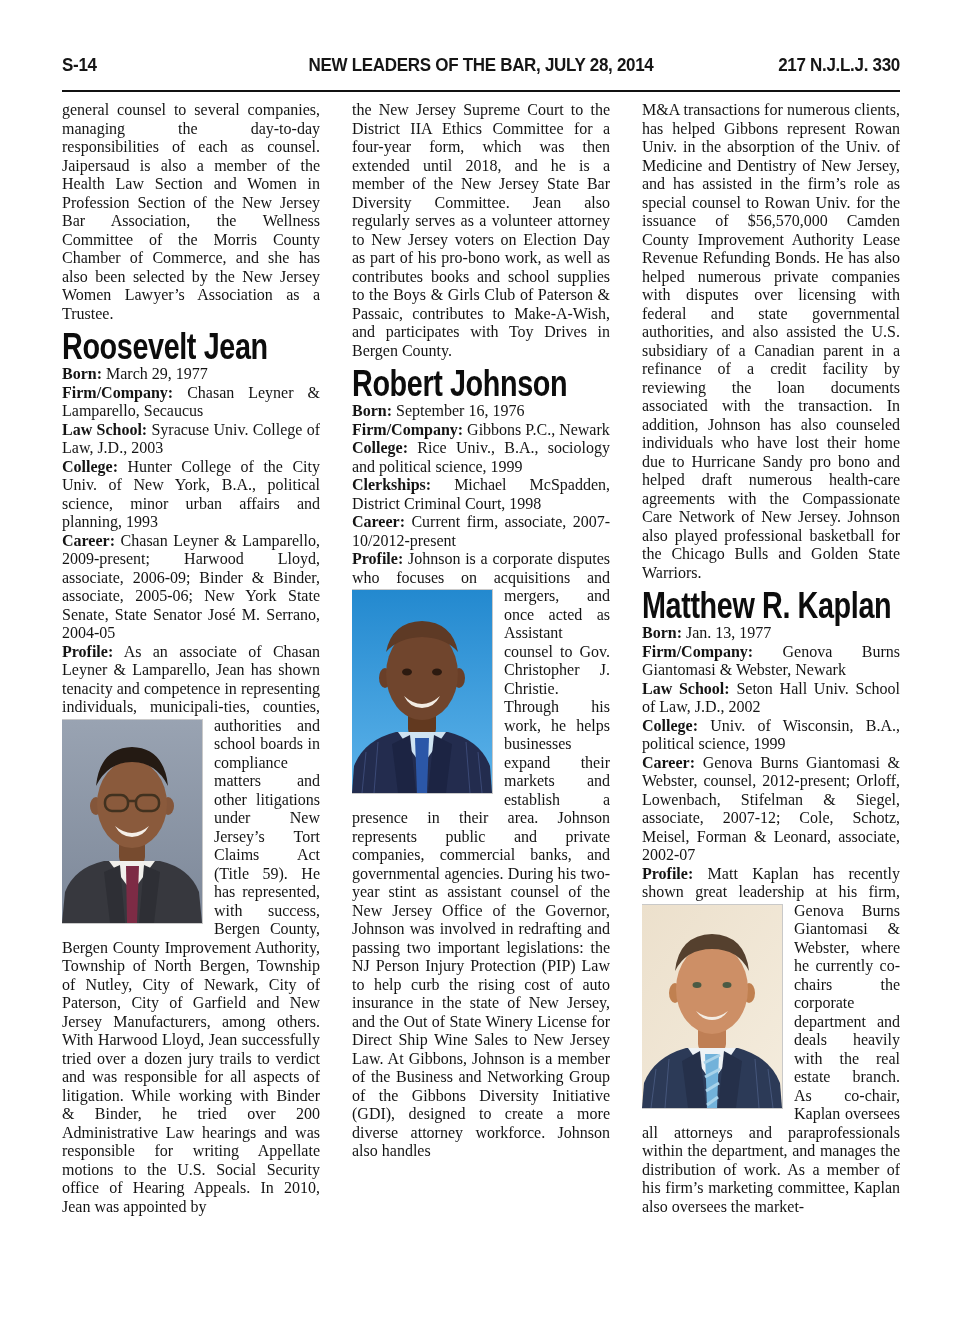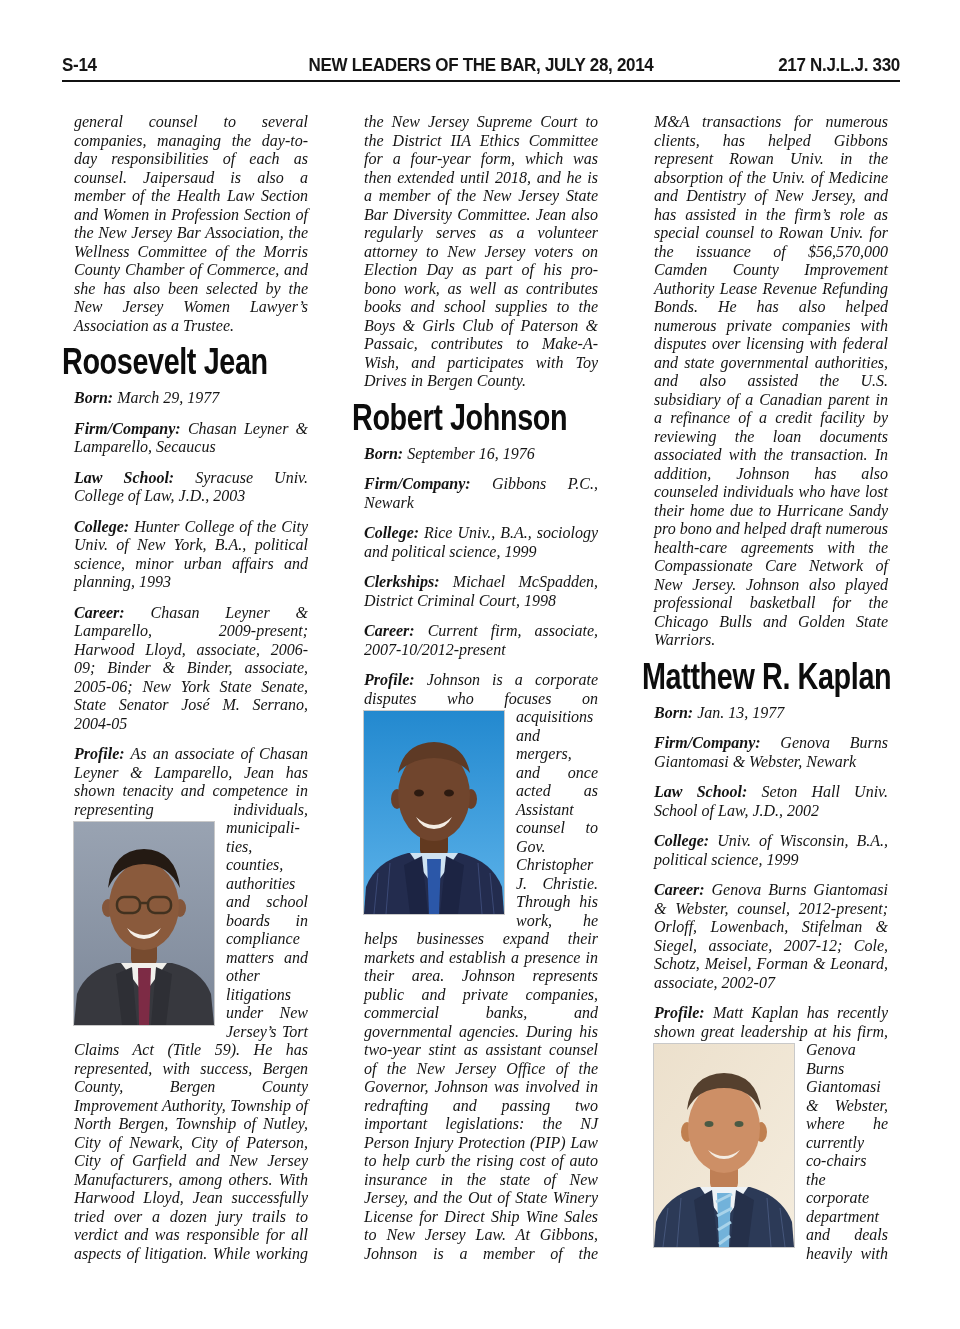--- a/index.html
+++ b/index.html
@@ -18,41 +18,41 @@
     width: 838px;
     top: 56px;
     display: flex;
     justify-content: space-between;
     align-items: flex-end;
     font-family: "Liberation Sans", sans-serif;
     font-weight: bold;
     font-size: 17px;
     letter-spacing: -0.3px;
     border-bottom: 2px solid #111;
-    padding-bottom: 4px;
+    padding-bottom: 14px;
   }
   .header .mid { position: absolute; left: 0; right: 0; text-align: center; }
   .header span { display: inline-block; transform: scaleY(1.06); }
   
   .col {
     position: absolute;
     top: 101px;
     width: 258px;
     height: 1162px;
     overflow: hidden;
     font-family: "Liberation Serif", "DejaVu Serif", serif;
     font-size: 16px;
     line-height: 18.5px;
     text-align: justify;
     color: #141414;
   }
   .col-1 { left: 62px; }
   .col-2 { left: 352px; }
   .col-3 { left: 642px; }
-  .col p { margin: 12px; font-style: italic; }
+  .col p { margin: 0; }
   .col b { font-weight: bold; }
   .person-name {
     margin: 9px 0 3px 0;
     font-family: "Liberation Sans", sans-serif;
     font-weight: bold;
     font-size: 36px;
     line-height: 30px;
     color: #0d0d0d;
     white-space: nowrap;
   }

